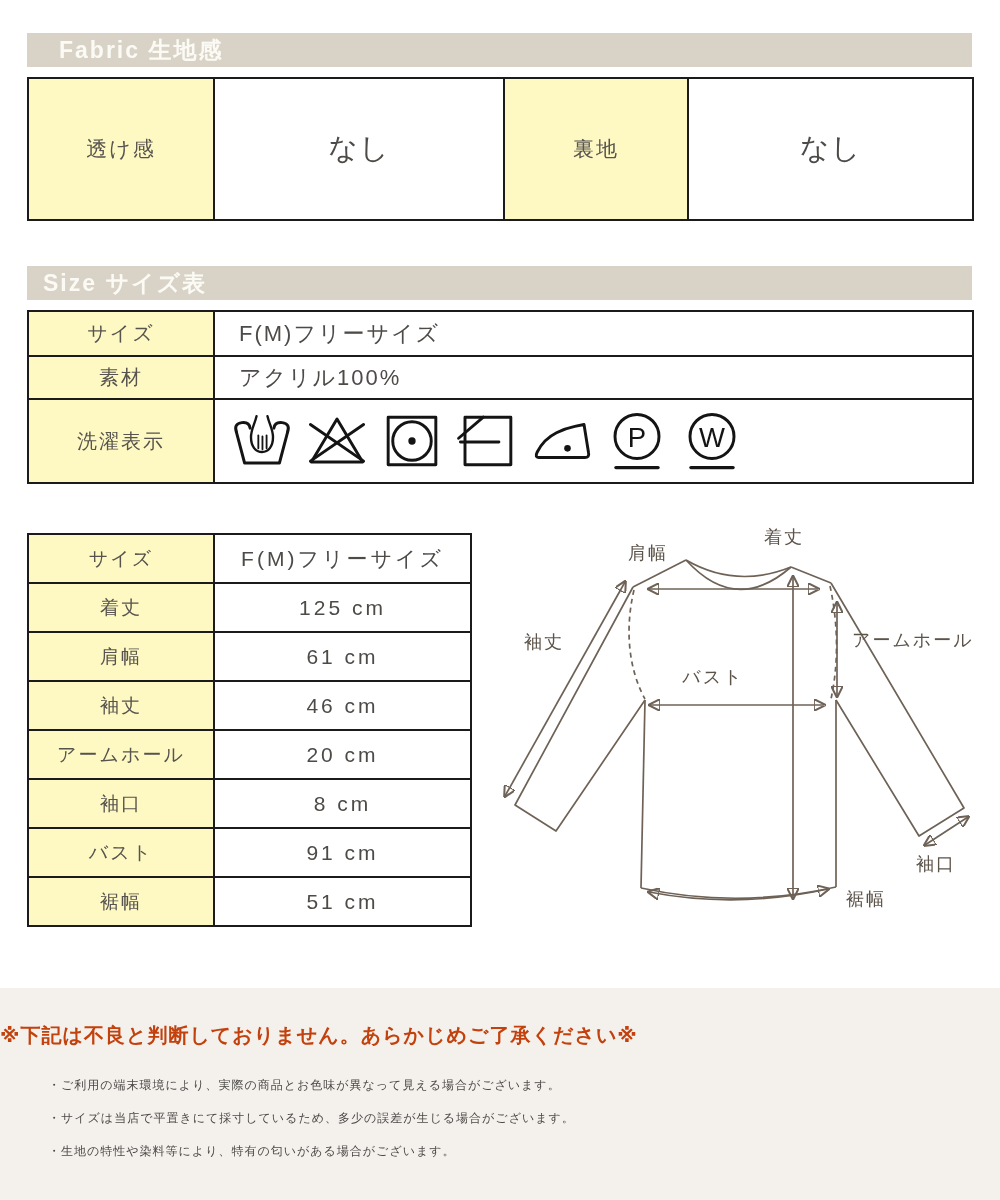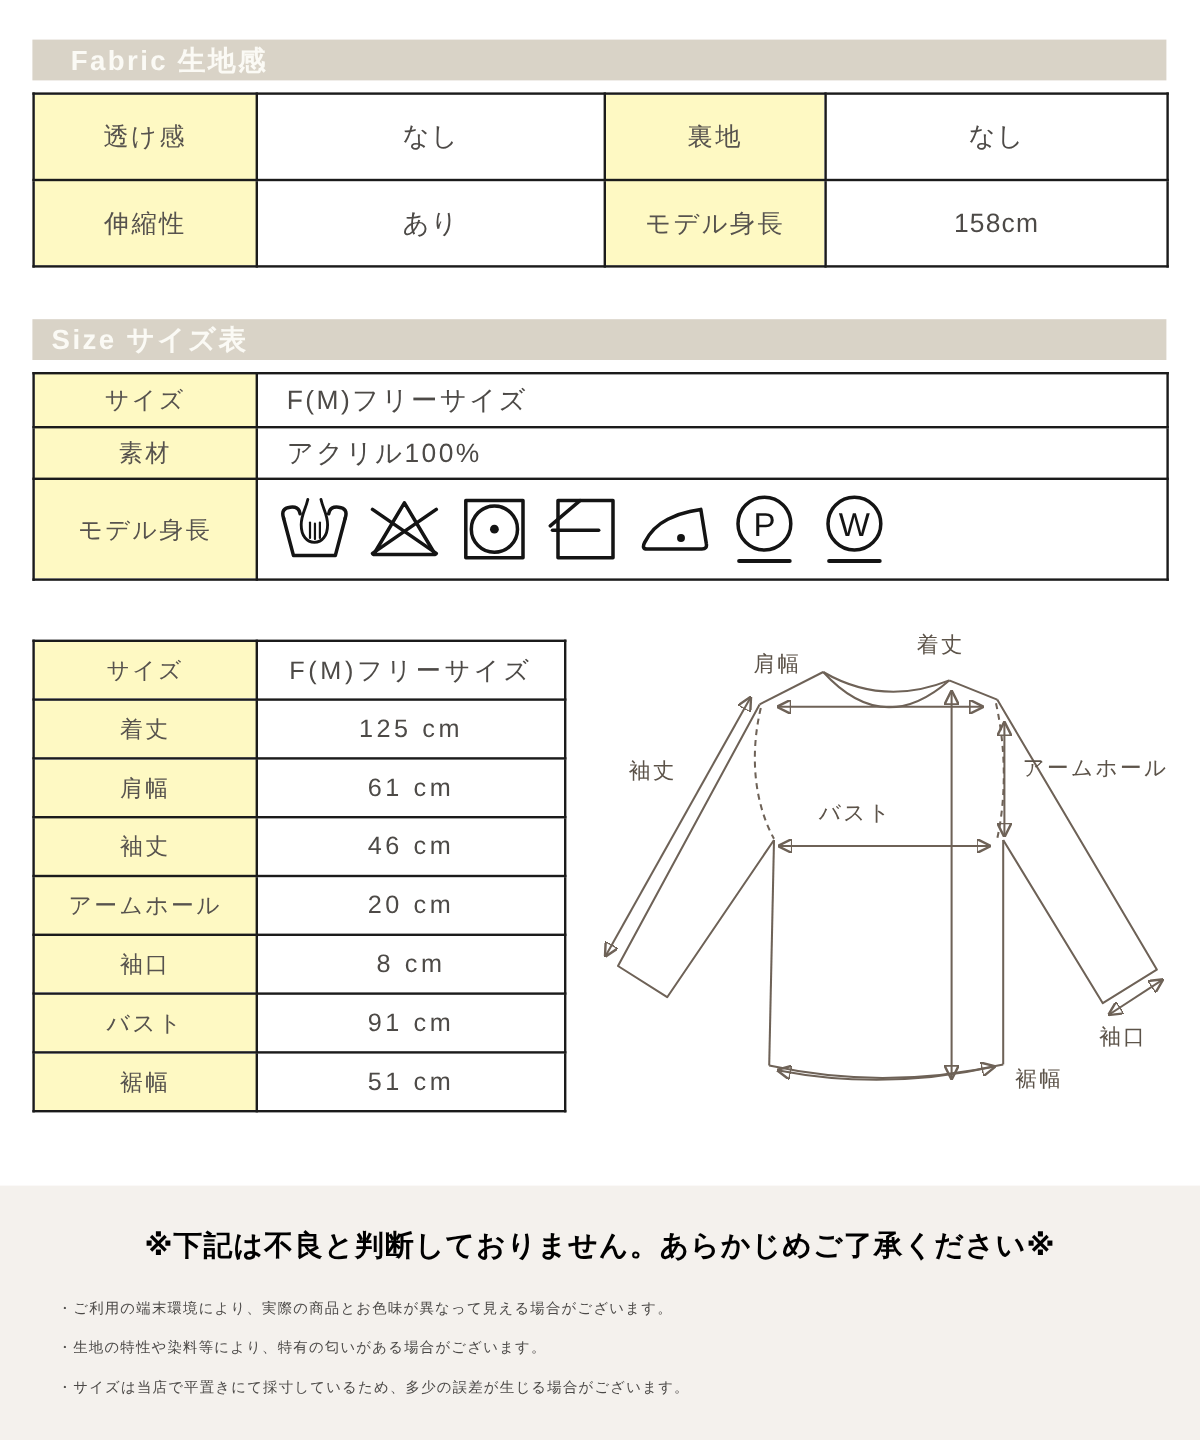--- a/index.html
+++ b/index.html
@@ -14,21 +14,21 @@
   #size-bar{top:266px;padding-left:16px;}
 
   
   .tbl{border-collapse:collapse;table-layout:fixed;position:absolute;}
   .tbl th,.tbl td{border:2px solid #1b1b1b;text-align:center;font-weight:normal;
                   overflow:hidden;white-space:nowrap;}
   .tbl th{background:#fef9c3;color:#57534e;letter-spacing:2px;}
   .tbl td{background:#ffffff;color:#4d4a47;}
 
   #fabric-table{left:27px;top:77px;width:945px;height:144px;font-size:21px;}
-  #fabric-table td{font-size:22px;letter-spacing:1px;}
+  #fabric-table td{font-size:29px;letter-spacing:1px;}
   #fabric-table tr{height:72px;}
 
   #size-table{left:27px;top:310px;width:945px;font-size:20px;}
   #size-table td.lft{text-align:left;padding-left:24px;font-size:22px;letter-spacing:2px;}
   #size-table tr.r1{height:45px;}
   #size-table tr.r2{height:43px;}
   #size-table tr.r3{height:84px;}
   .icons-cell{text-align:left;padding-left:14px;}
   .icons{display:flex;align-items:center;gap:9px;}
   .icons svg{display:block;}
@@ -47,21 +47,21 @@
 
   
   .li{stroke:#141414;stroke-width:3.2;fill:none;stroke-linecap:round;stroke-linejoin:round;}
   .lif{fill:#141414;stroke:none;}
   .lit{font-family:"Liberation Sans","DejaVu Sans",sans-serif;font-size:30px;
        fill:#141414;font-weight:500;}
 
   
   #notes{position:absolute;left:0;top:988px;width:1000px;height:212px;background:#f4f1ed;
          box-sizing:border-box;padding-top:34px;}
-  .notes-title{text-align:center;color:#000000;font-weight:bold;font-size:24px;letter-spacing:1px;}
+  .notes-title{color:#c2410c;font-weight:bold;font-size:20px;letter-spacing:1px;}
   .notes-list{margin:20px 0 0 48px;font-size:12px;line-height:33px;color:#4b4947;letter-spacing:1px;}
 </style>
 </head>
 <body>
 
 <div id="page">
 
   <div class="bar" id="fabric-bar">Fabric 生地感</div>
 
   <table class="tbl" id="fabric-table">
@@ -71,47 +71,41 @@
         <col style="width:184px">
         <col style="width:285px">
       </colgroup>
     <tbody>
         <tr>
       <th>透け感</th>
       <td>なし</td>
       <th>裏地</th>
       <td>なし</td>
     </tr>
-    <tr>
-      <th>伸縮性</th>
-      <td>あり</td>
-      <th>モデル身長</th>
-      <td>158cm</td>
-    </tr>
   </tbody>
     </table>
 
   <div class="bar" id="size-bar">Size サイズ表</div>
 
   <table class="tbl" id="size-table">
     <colgroup>
         <col style="width:186px">
         <col style="width:759px">
       </colgroup>
     <tbody>
         <tr class="r1">
       <th>サイズ</th>
       <td class="lft">F(M)フリーサイズ</td>
     </tr>
     <tr class="r2">
       <th>素材</th>
       <td class="lft">アクリル100%</td>
     </tr>
     <tr class="r3">
-      <th>モデル身長</th>
+      <th>洗濯表示</th>
       <td class="icons-cell">
         <div class="icons">
           <svg width="66" height="66" viewBox="0 0 72 72">
             <path class="li" d="M8,26 L17,60 L55,60 L64,26"></path>
             <path class="li" d="M8,26 q-3,-9 6,-10 q8,-1 9,6"></path>
             <path class="li" d="M64,26 q3,-9 -6,-10 q-8,-1 -9,6"></path>
             <path class="li" style="stroke-width:2.6" d="M30,9 C28,18 24,23 24,32 C24,42 29,48 36,48 C43,48 48,42 48,32 C48,23 44,18 42,9"></path>
             <line class="li" style="stroke-width:2" x1="32" y1="30" x2="32" y2="44"></line>
             <line class="li" style="stroke-width:2" x1="36.5" y1="31" x2="36.5" y2="45"></line>
             <line class="li" style="stroke-width:2" x1="41" y1="30" x2="41" y2="44"></line>
@@ -225,18 +219,18 @@
     <text x="374" y="131" text-anchor="start">アームホール</text>
     <text x="235" y="168" text-anchor="middle">バスト</text>
     <text x="458" y="355" text-anchor="middle">袖口</text>
     <text x="368" y="390" text-anchor="start">裾幅</text>
   </svg>
 
   <div id="notes">
     <div class="notes-title">※下記は不良と判断しておりません。あらかじめご了承ください※</div>
     <div class="notes-list">
       <div>・ご利用の端末環境により、実際の商品とお色味が異なって見える場合がございます。</div>
+      <div>・サイズは当店で平置きにて採寸しているため、多少の誤差が生じる場合がございます。</div>
       <div>・生地の特性や染料等により、特有の匂いがある場合がございます。</div>
-      <div>・サイズは当店で平置きにて採寸しているため、多少の誤差が生じる場合がございます。</div>
     </div>
   </div>
 
 </div>
 
 </body></html>

